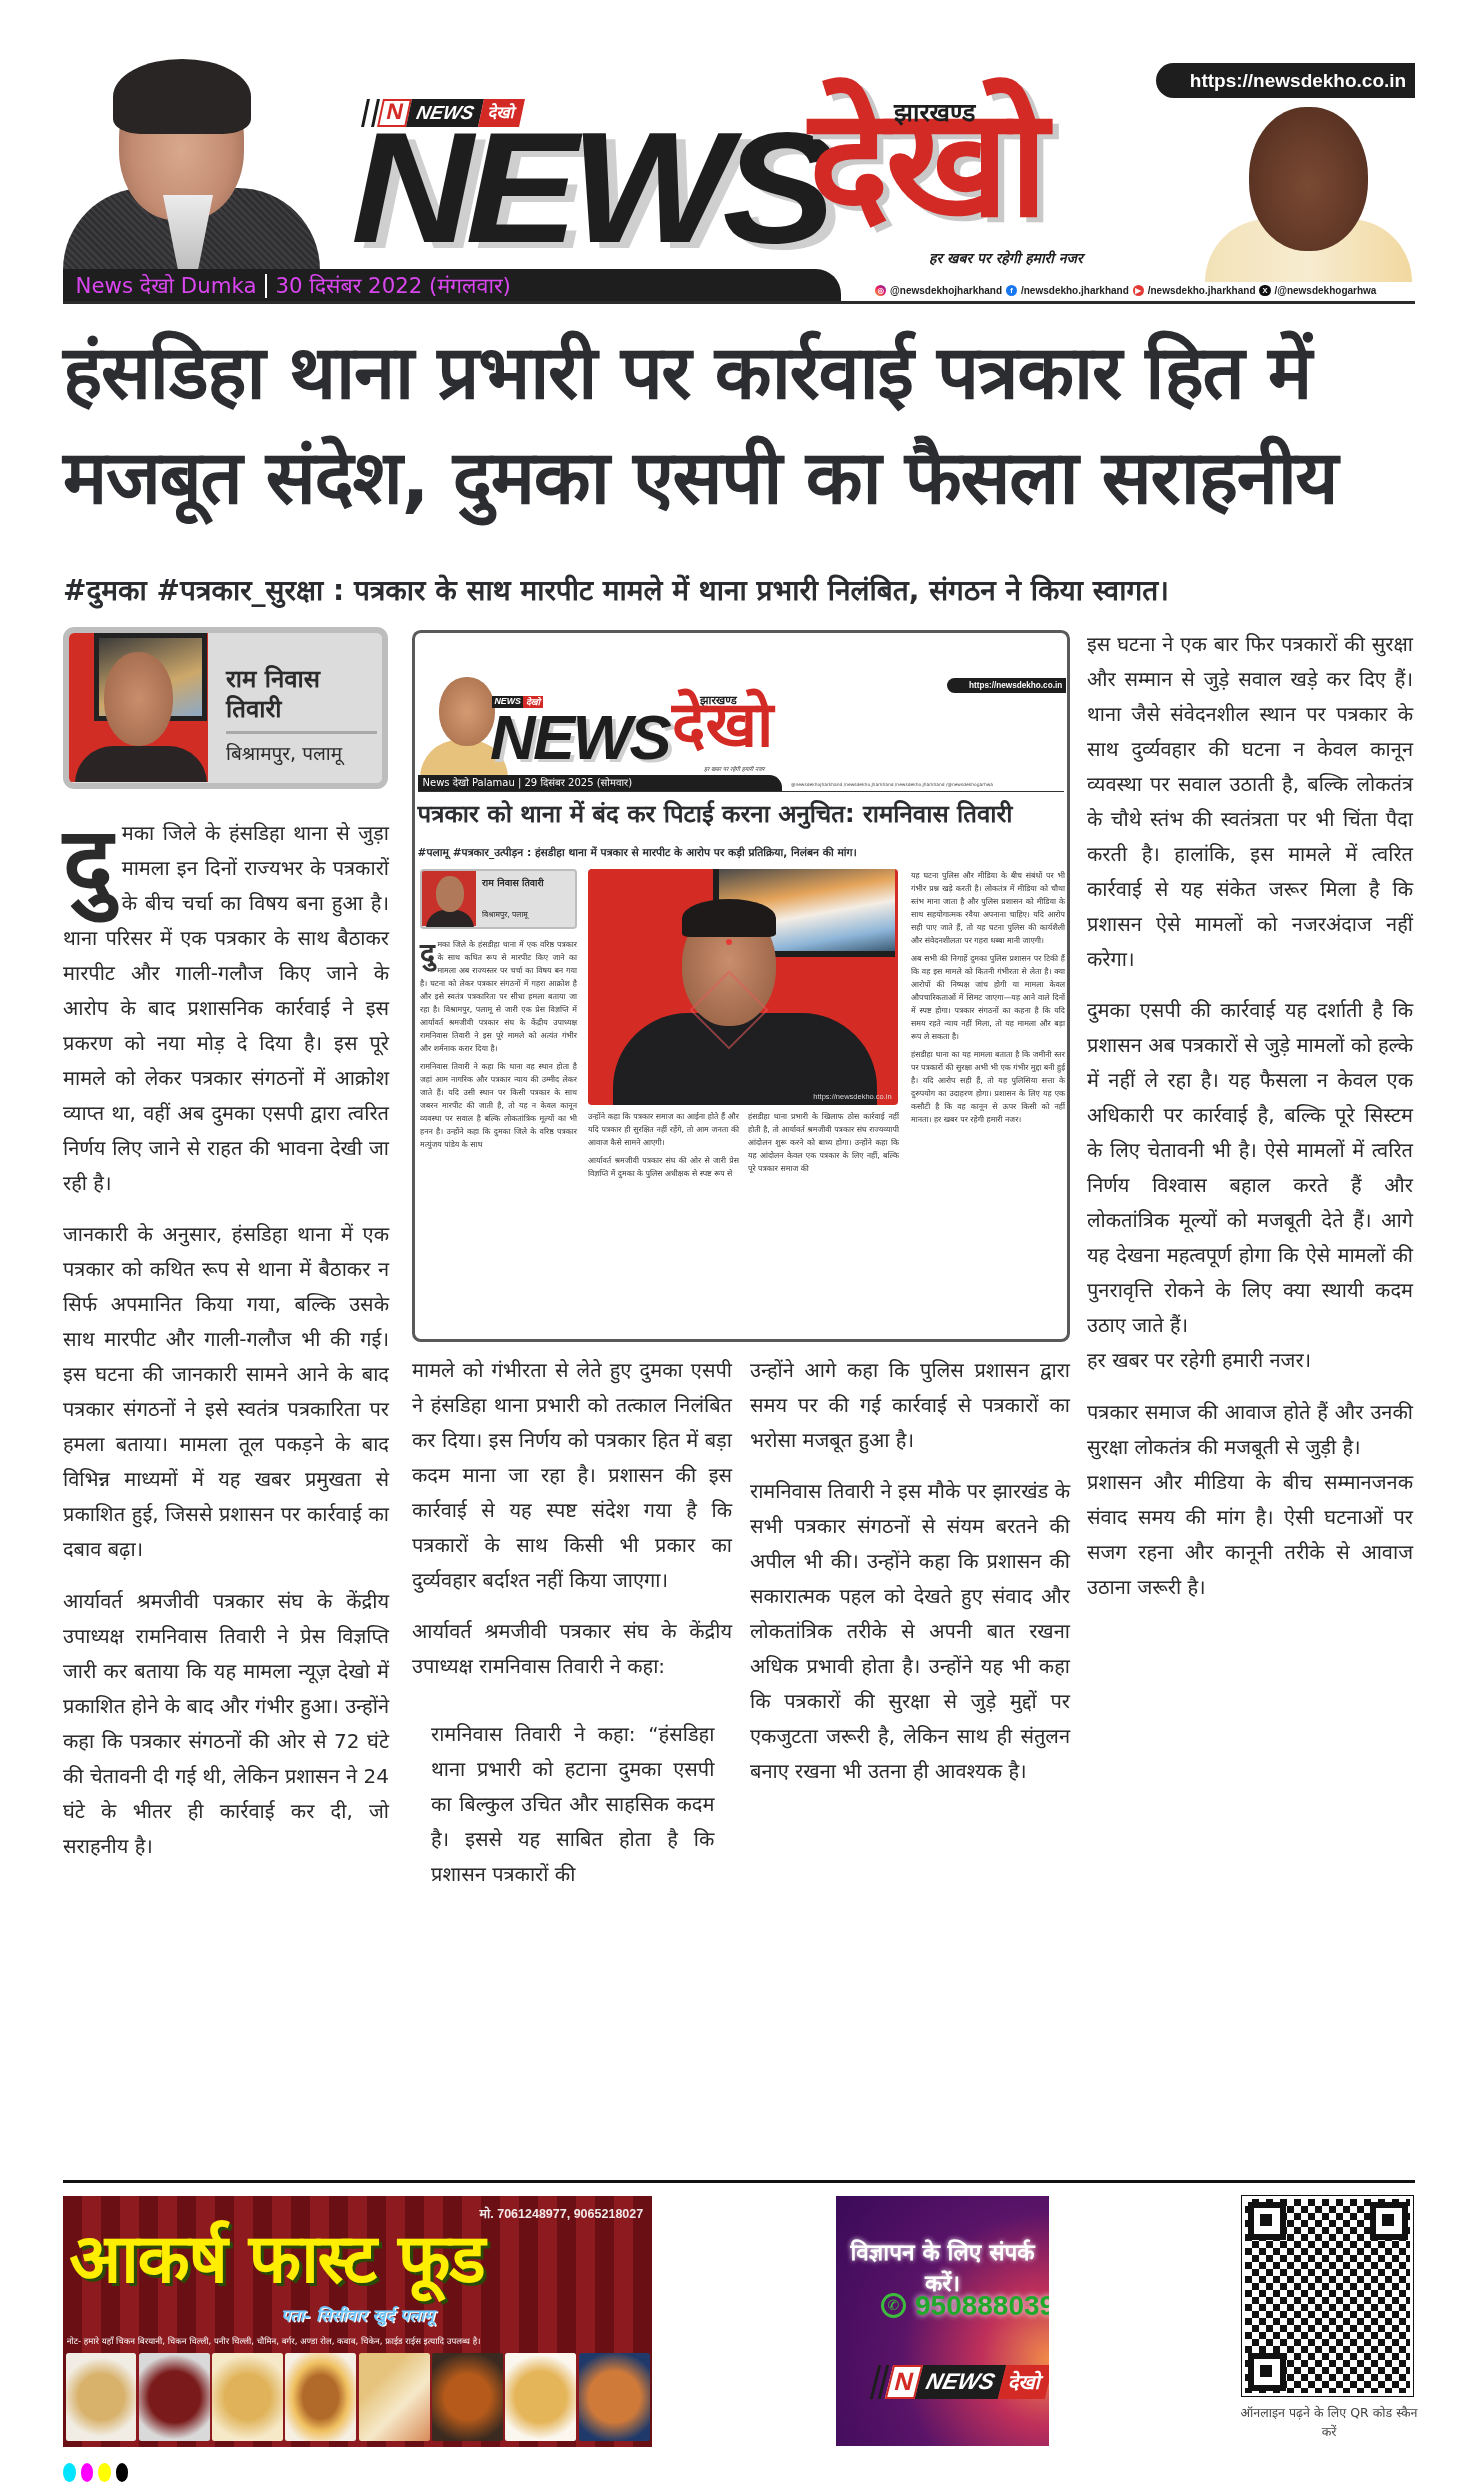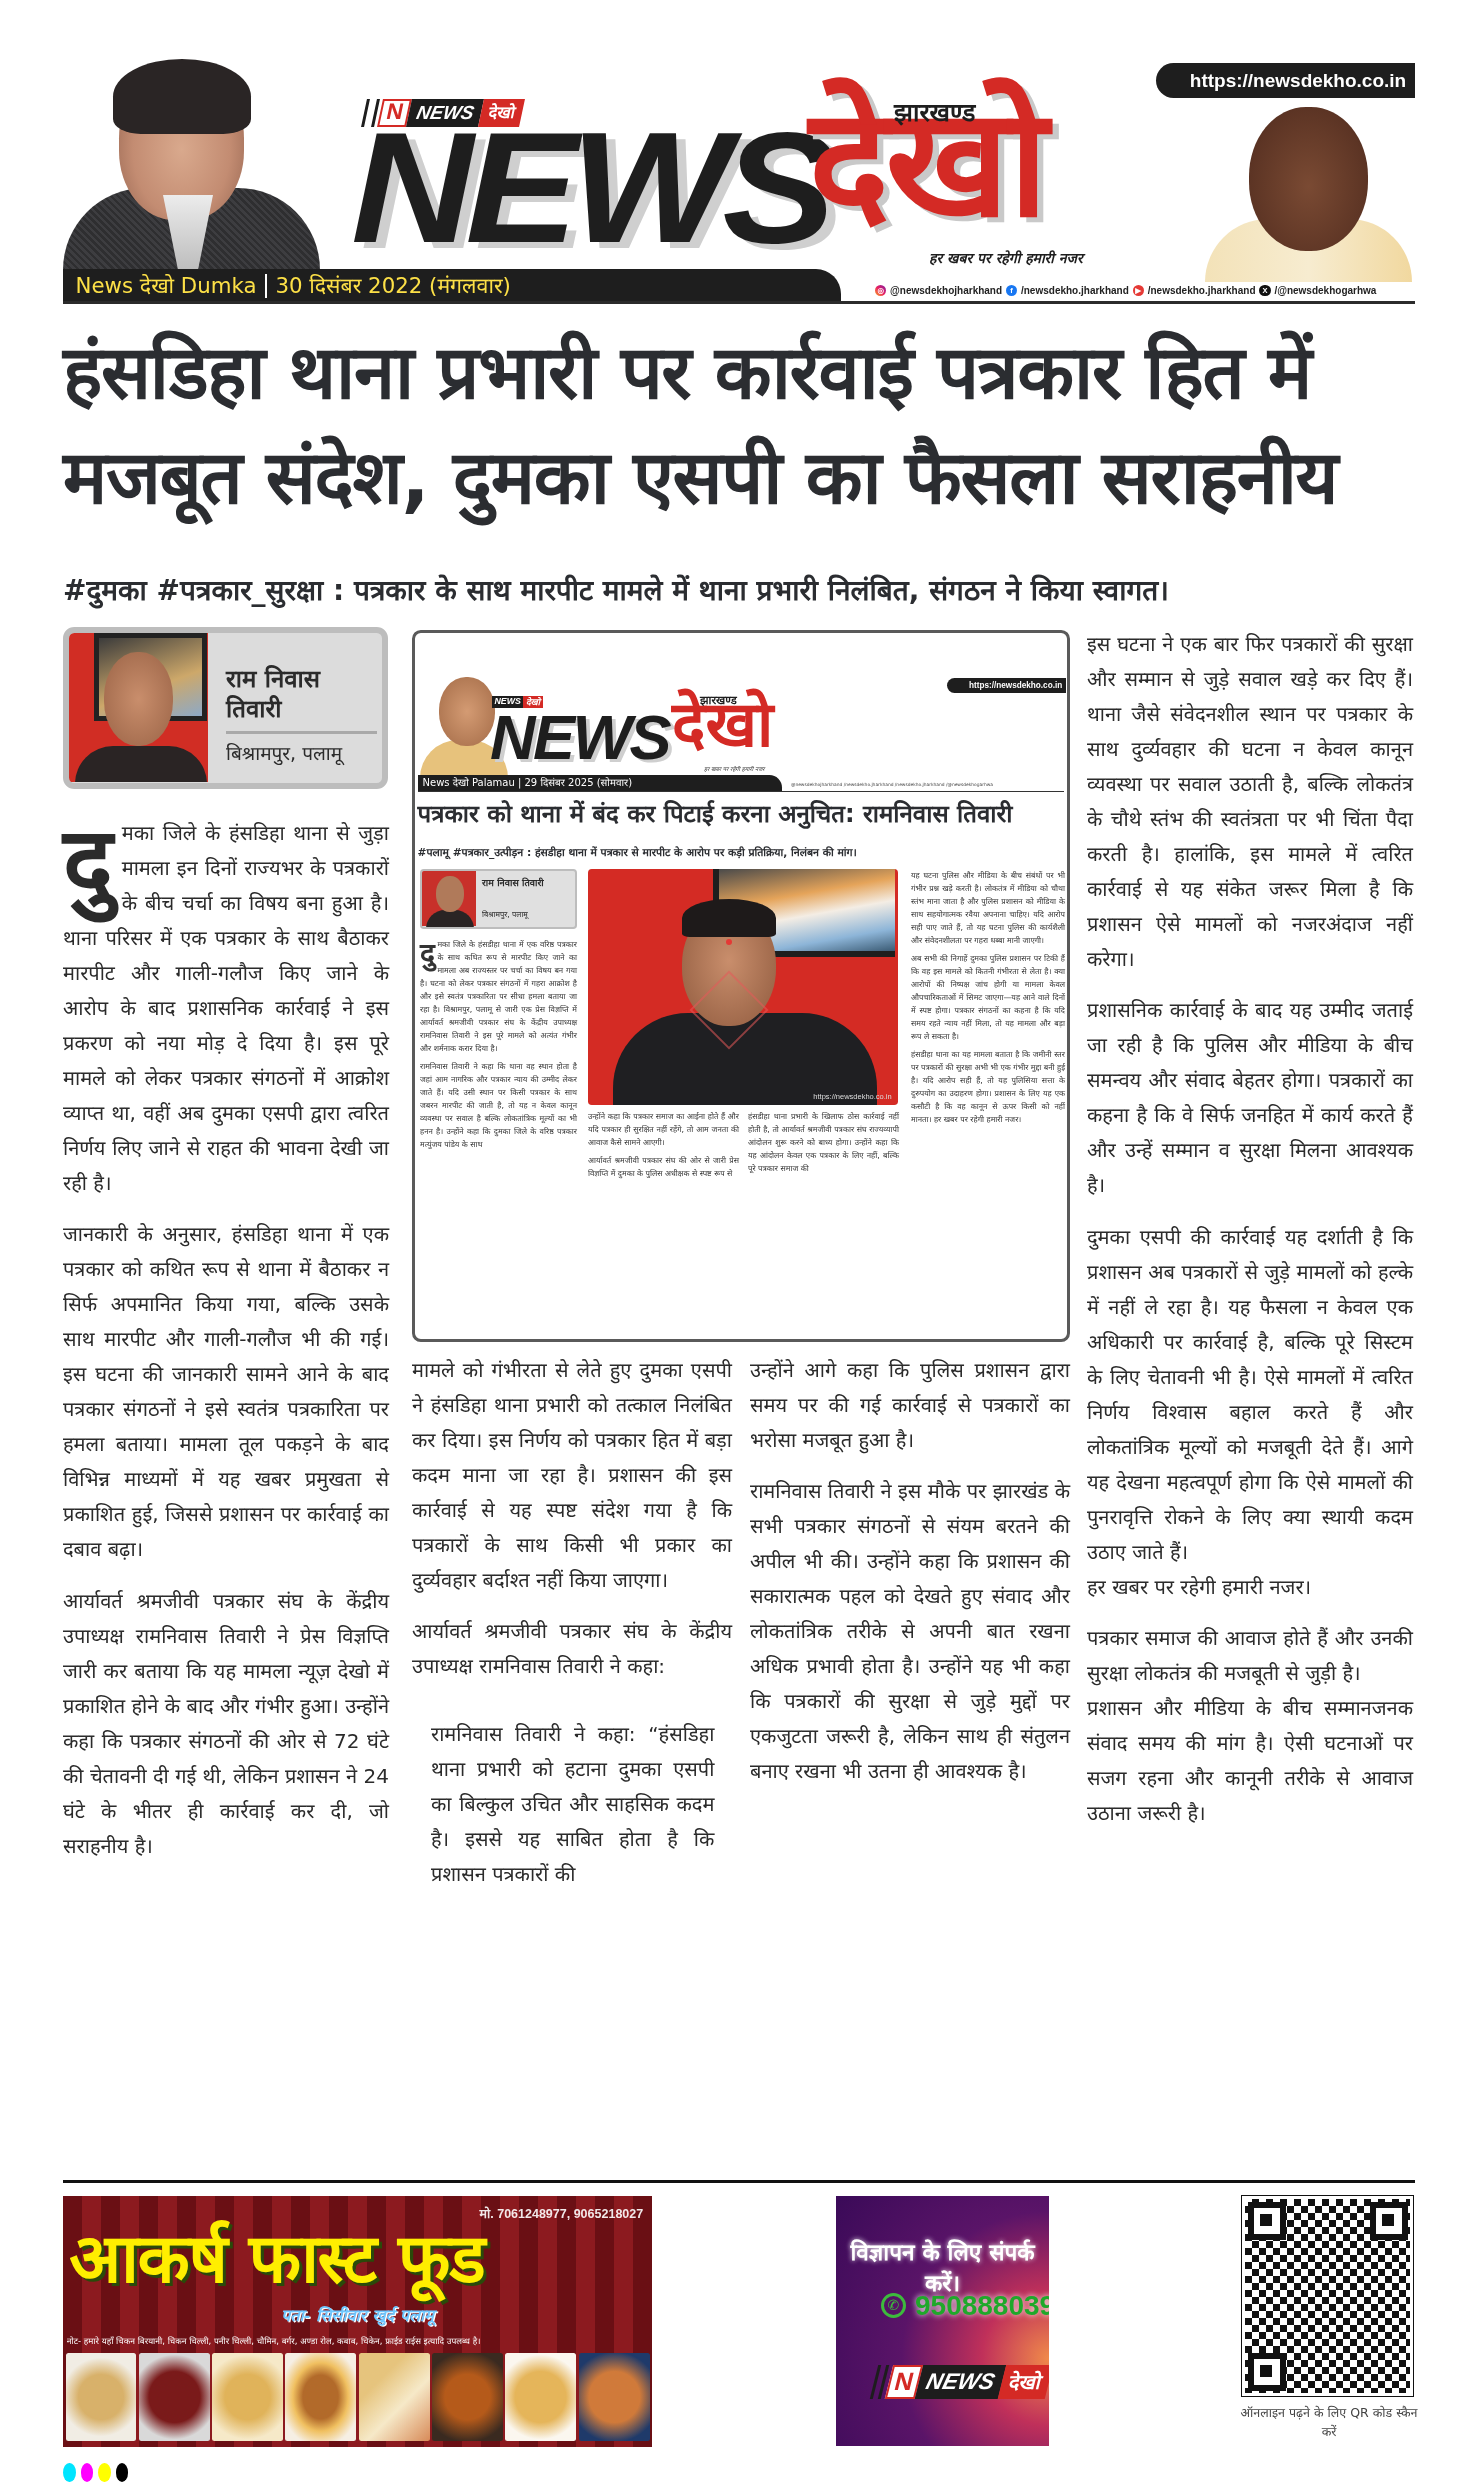--- a/index.html
+++ b/index.html
@@ -22,21 +22,21 @@
   .mini-logo .nbox { width: 29px; height: 28px; border: 2.5px solid #d42a25; background: #fff; color: #d42a25; font-weight: bold; font-size: 22.6px; line-height: 22.6px; text-align: center; font-family: "Liberation Sans", sans-serif; }
   .mini-logo .news { background: #1d1d1d; color: #fff; height: 28px; padding: 0 7.5px; font-weight: bold; font-size: 19px; line-height: 28px; font-style: italic; font-family: "Liberation Sans", sans-serif; }
   .mini-logo .dekho { background: #d42a25; color: #fff; height: 28px; padding: 0 7.5px; font-weight: bold; font-size: 16.3px; line-height: 28px; }
 
   .big-news { position: absolute; left: 351px; top: 119px; font-family: "Liberation Sans", sans-serif; font-weight: 900; font-style: italic; font-size: 157px; line-height: 138px; color: #1e1e1e; letter-spacing: -7.5px; transform: scaleX(1.08); transform-origin: left; text-shadow: 8.8px 6.3px 0 #cfcfcf; }
   .big-dekho { position: absolute; left: 809px; top: 75px; font-weight: bold; font-size: 151px; line-height: 176px; color: #d42a25; text-shadow: 6.3px 5px 0 #c9c9c9; letter-spacing: -3.8px; }
   .jharkhand { position: absolute; left: 894px; top: 94px; font-weight: bold; font-size: 25px; color: #1e1e1e; }
   .tagline { position: absolute; left: 929px; top: 248px; font-size: 14px; font-style: italic; font-weight: bold; color: #1e1e1e; }
   .url-pill { position: absolute; left: 1156px; top: 63px; width: 259px; height: 35px; background: #1e1e1e; border-radius: 22.6px 0 0 22.6px; color: #fff; font-family: "Liberation Sans", sans-serif; font-weight: bold; font-size: 19px; line-height: 35px; text-align: right; padding-right: 8.8px; }
 
-  .dateline-bar { position: absolute; left: 63px; top: 269px; width: 778px; height: 33px; background: #1e1e1e; border-radius: 0 25px 0 0; color: #fde047; font-size: 21.3px; line-height: 33px; padding-left: 12.5px; display: flex; align-items: center; }
+  .dateline-bar { position: absolute; left: 63px; top: 269px; width: 778px; height: 33px; background: #1e1e1e; border-radius: 0 25px 0 0; color: #d946ef; font-size: 21.3px; line-height: 33px; padding-left: 12.5px; display: flex; align-items: center; }
   .dateline-bar .sep { width: 1.3px; height: 24px; background: #fff; margin: 0 8.8px; }
   .social-row { position: absolute; left: 875px; top: 285px; display: flex; align-items: center; font-family: "Liberation Sans", sans-serif; font-weight: bold; font-size: 10px; color: #222; gap: 3.8px; }
   .social-row .ic { width: 11.3px; height: 11.3px; border-radius: 50%; display: inline-block; color: #fff; font-size: 7.5px; line-height: 11.3px; text-align: center; }
   .ic-insta { background: linear-gradient(45deg,#f9a825,#e91e63,#7b1fa2); }
   .ic-fb { background: #1877f2; }
   .ic-yt { background: #e53935; }
   .ic-x { background: #111; }
   .rule-top { position: absolute; left: 63px; top: 301px; width: 1352px; height: 2.5px; background: #2b2b2b; }
 
   
@@ -281,21 +281,20 @@
   <p>आर्यावर्त श्रमजीवी पत्रकार संघ के केंद्रीय उपाध्यक्ष रामनिवास तिवारी ने कहा:</p>
   <p class="quote">रामनिवास तिवारी ने कहा: “हंसडिहा थाना प्रभारी को हटाना दुमका एसपी का बिल्कुल उचित और साहसिक कदम है। इससे यह साबित होता है कि प्रशासन पत्रकारों की</p>
 </div>
 <div class="mid mid-b">
   <p>उन्होंने आगे कहा कि पुलिस प्रशासन द्वारा समय पर की गई कार्रवाई से पत्रकारों का भरोसा मजबूत हुआ है।</p>
   <p>रामनिवास तिवारी ने इस मौके पर झारखंड के सभी पत्रकार संगठनों से संयम बरतने की अपील भी की। उन्होंने कहा कि प्रशासन की सकारात्मक पहल को देखते हुए संवाद और लोकतांत्रिक तरीके से अपनी बात रखना अधिक प्रभावी होता है। उन्होंने यह भी कहा कि पत्रकारों की सुरक्षा से जुड़े मुद्दों पर एकजुटता जरूरी है, लेकिन साथ ही संतुलन बनाए रखना भी उतना ही आवश्यक है।</p>
 </div>
 
 <div class="col col-right">
   <p>इस घटना ने एक बार फिर पत्रकारों की सुरक्षा और सम्मान से जुड़े सवाल खड़े कर दिए हैं। थाना जैसे संवेदनशील स्थान पर पत्रकार के साथ दुर्व्यवहार की घटना न केवल कानून व्यवस्था पर सवाल उठाती है, बल्कि लोकतंत्र के चौथे स्तंभ की स्वतंत्रता पर भी चिंता पैदा करती है। हालांकि, इस मामले में त्वरित कार्रवाई से यह संकेत जरूर मिला है कि प्रशासन ऐसे मामलों को नजरअंदाज नहीं करेगा।</p>
-  <p>प्रशासनिक कार्रवाई के बाद यह उम्मीद जताई जा रही है कि पुलिस और मीडिया के बीच समन्वय और संवाद बेहतर होगा। पत्रकारों का कहना है कि वे सिर्फ जनहित में कार्य करते हैं और उन्हें सम्मान व सुरक्षा मिलना आवश्यक है।</p>
   <p class="tight">दुमका एसपी की कार्रवाई यह दर्शाती है कि प्रशासन अब पत्रकारों से जुड़े मामलों को हल्के में नहीं ले रहा है। यह फैसला न केवल एक अधिकारी पर कार्रवाई है, बल्कि पूरे सिस्टम के लिए चेतावनी भी है। ऐसे मामलों में त्वरित निर्णय विश्वास बहाल करते हैं और लोकतांत्रिक मूल्यों को मजबूती देते हैं। आगे यह देखना महत्वपूर्ण होगा कि ऐसे मामलों की पुनरावृत्ति रोकने के लिए क्या स्थायी कदम उठाए जाते हैं।</p>
   <p>हर खबर पर रहेगी हमारी नजर।</p>
   <p class="tight">पत्रकार समाज की आवाज होते हैं और उनकी सुरक्षा लोकतंत्र की मजबूती से जुड़ी है।</p>
   <p class="tight">प्रशासन और मीडिया के बीच सम्मानजनक संवाद समय की मांग है। ऐसी घटनाओं पर सजग रहना और कानूनी तरीके से आवाज उठाना जरूरी है।</p>
 </div>
 
 <div class="rule-bottom"></div>
 
 <div class="ad-food">
   <div class="phone">मो. 7061248977, 9065218027</div>

